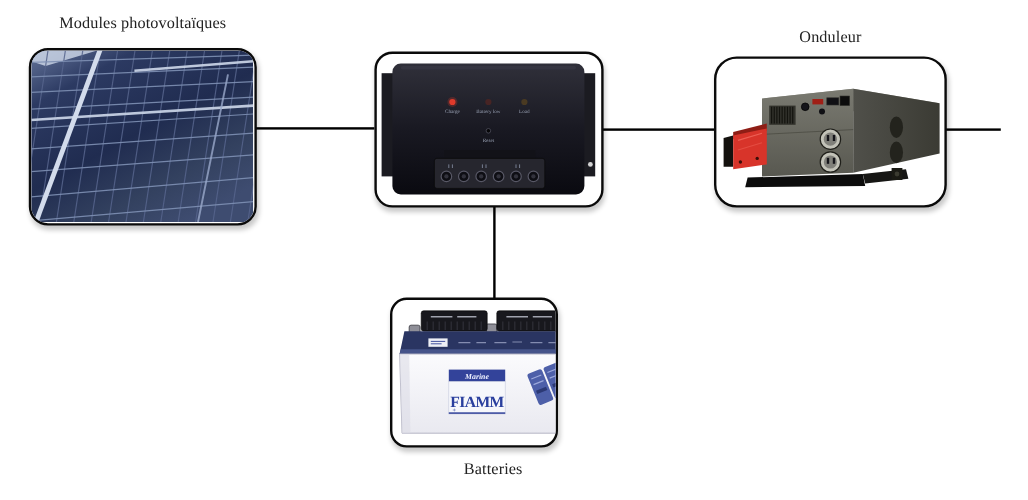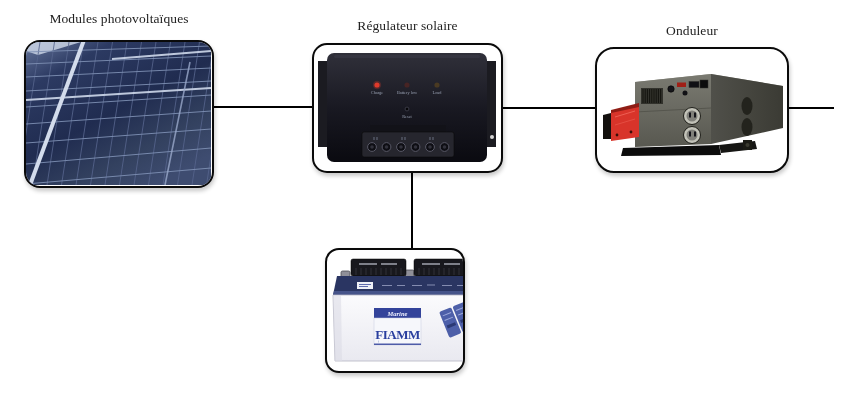--- a/index.html
+++ b/index.html
@@ -24,22 +24,22 @@
 <body>
 
 <div class="canvas">
 
   <div class="connector" style="left:212px;top:106px;width:100px;height:2px;"></div>
   <div class="connector" style="left:502px;top:107px;width:94px;height:2px;"></div>
   <div class="connector" style="left:788px;top:107px;width:46px;height:2px;"></div>
   <div class="connector" style="left:411px;top:172px;width:2px;height:77px;"></div>
 
   <div class="node-label" style="left:24px;top:11px;width:190px;">Modules photovoltaïques</div>
-  <div class="node-label" style="left:312px;top:18px;width:191px;">Régulateur solaire</div>
   <div class="node-label" style="left:595px;top:23px;width:194px;text-align:center;">Onduleur</div>
+  <div class="node-label" style="left:325px;top:383px;width:172px;">Batteries</div>
 
   <div class="node-box" style="left:24px;top:40px;width:190px;height:148px;border-radius:16px;">
     <svg class="fill-box" width="185" height="143" viewBox="0 0 185 143" preserveAspectRatio="none">
       <defs>
         <linearGradient id="pvG" x1="0" y1="0" x2="0.7" y2="1">
           <stop offset="0" stop-color="#64749a"></stop>
           <stop offset="0.22" stop-color="#2c3a62"></stop>
           <stop offset="0.55" stop-color="#202c50"></stop>
           <stop offset="0.8" stop-color="#33415f"></stop>
           <stop offset="1" stop-color="#3e4c70"></stop>

